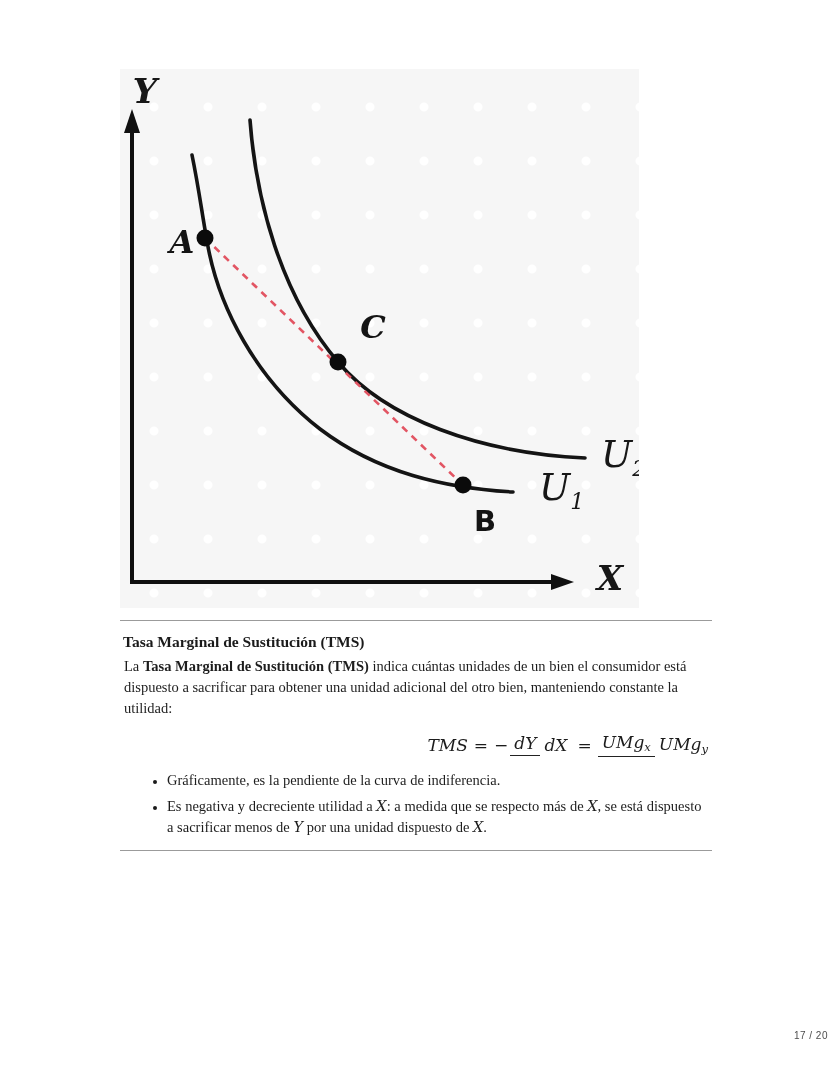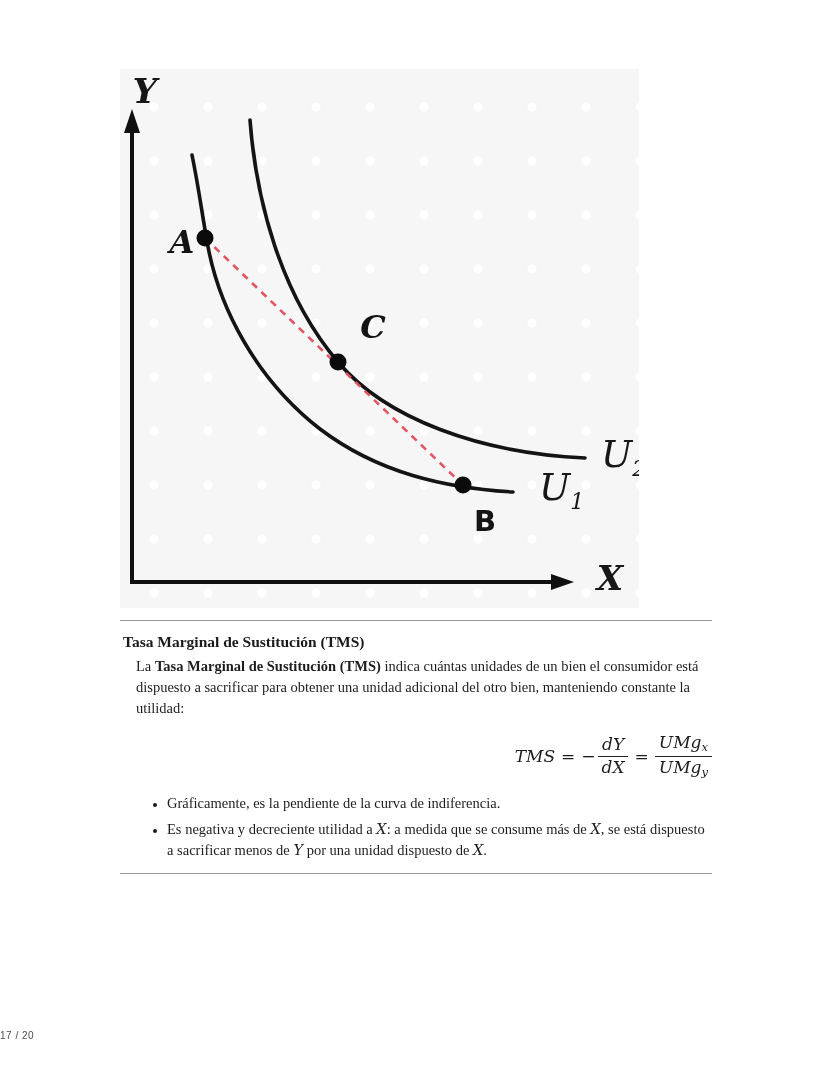--- a/index.html
+++ b/index.html
@@ -23,41 +23,41 @@
   .ulabel{font-family:"DejaVu Serif",serif;font-style:italic;font-size:37px;fill:#171717;}
   .usub{font-size:22px;}
 
   
   .caption{margin:18px 0 0 0;font-style:italic;font-size:13px;line-height:16px;color:#262626;}
   hr.rule{border:none;border-top:1.6px solid #9b9b9b;margin:12px 0 0 0;}
 
   
   h2.heading{margin:11px 0 0 0;padding-left:3px;font-size:15.5px;line-height:20px;
              font-weight:700;color:#1a1a1a;}
-  p.body{margin:4px 0 0 16px;font-size:14.5px;line-height:21px;color:#1d1d1d;}
+  p.body{margin:4px 0 0 4px;font-size:14.5px;line-height:21px;color:#1d1d1d;}
 
   
   .formula{margin:14px 0 4px 0;text-align:right;font-size:17px;color:#1c1c1c;}
   .formula .row{display:inline-flex;align-items:center;}
   .mi{font-family:"DejaVu Serif",serif;font-style:italic;}
   .mo{font-family:"DejaVu Serif",serif;margin:0 6px;}
   .mo.tight{margin:0 2px 0 0;}
-  .frac{display:inline-flex;flex-direction:column;align-items:center;vertical-align:middle;line-height:1.15;}
+  .frac{display:inline-flex;flex-direction:row;align-items:center;vertical-align:middle;line-height:1.15;}
   .frac .num{border-bottom:1.4px solid #222;padding:0 4px 1px 4px;}
   .frac .den{padding:1px 4px 0 4px;}
   .msub{font-size:0.68em;vertical-align:-0.3em;font-style:italic;font-family:"DejaVu Serif",serif;}
 
   
   ul.bullets{margin:13px 0 0 0;padding-left:42px;font-size:14.5px;line-height:21px;}
   ul.bullets li{margin:5px;}
   ul.bullets li::marker{color:#1a1a1a;font-size:12px;}
   .mathvar{font-family:"DejaVu Serif",serif;font-style:italic;}
 
   
-  .pageno{position:absolute;left:0;top:1030px;width:828px;text-align:left;
+  .pageno{position:absolute;left:0;top:1030px;width:828px;text-align:right;
           font-family:"Liberation Sans",sans-serif;font-size:10px;letter-spacing:0.5px;color:#4d4d4d;}
 </style>
 </head>
 <body>
 
 <div class="page">
   <div class="content">
 
     <figure class="fig">
       <svg width="519" height="539" viewBox="0 0 519 539">
@@ -105,21 +105,21 @@
         <span class="mo">=</span>
         <span class="frac">
           <span class="num"><span class="mi">UMg</span><span class="msub">x</span></span>
           <span class="den"><span class="mi">UMg</span><span class="msub">y</span></span>
         </span>
       </span>
     </div>
 
     <ul class="bullets">
       <li><span>Gráficamente, es la pendiente de la curva de indiferencia.</span></li>
-      <li><span>Es negativa y decreciente utilidad a </span><span class="mathvar">X</span><span>: a medida que se consume más de </span><span class="mathvar">X</span><span>, se está dispuesto a sacrificar menos de </span><span class="mathvar">Y</span><span> por una unidad dispuesto de </span><span class="mathvar">X</span><span>.</span></li>
+      <li><span>Es negativa y decreciente utilidad a </span><span class="mathvar">X</span><span>: a medida que se respecto más de </span><span class="mathvar">X</span><span>, se está dispuesto a sacrificar menos de </span><span class="mathvar">Y</span><span> por una unidad dispuesto de </span><span class="mathvar">X</span><span>.</span></li>
     </ul>
 
     <hr class="rule">
 
   </div>
 
   <div class="pageno">17 / 20</div>
 </div>
 
 </body></html>

